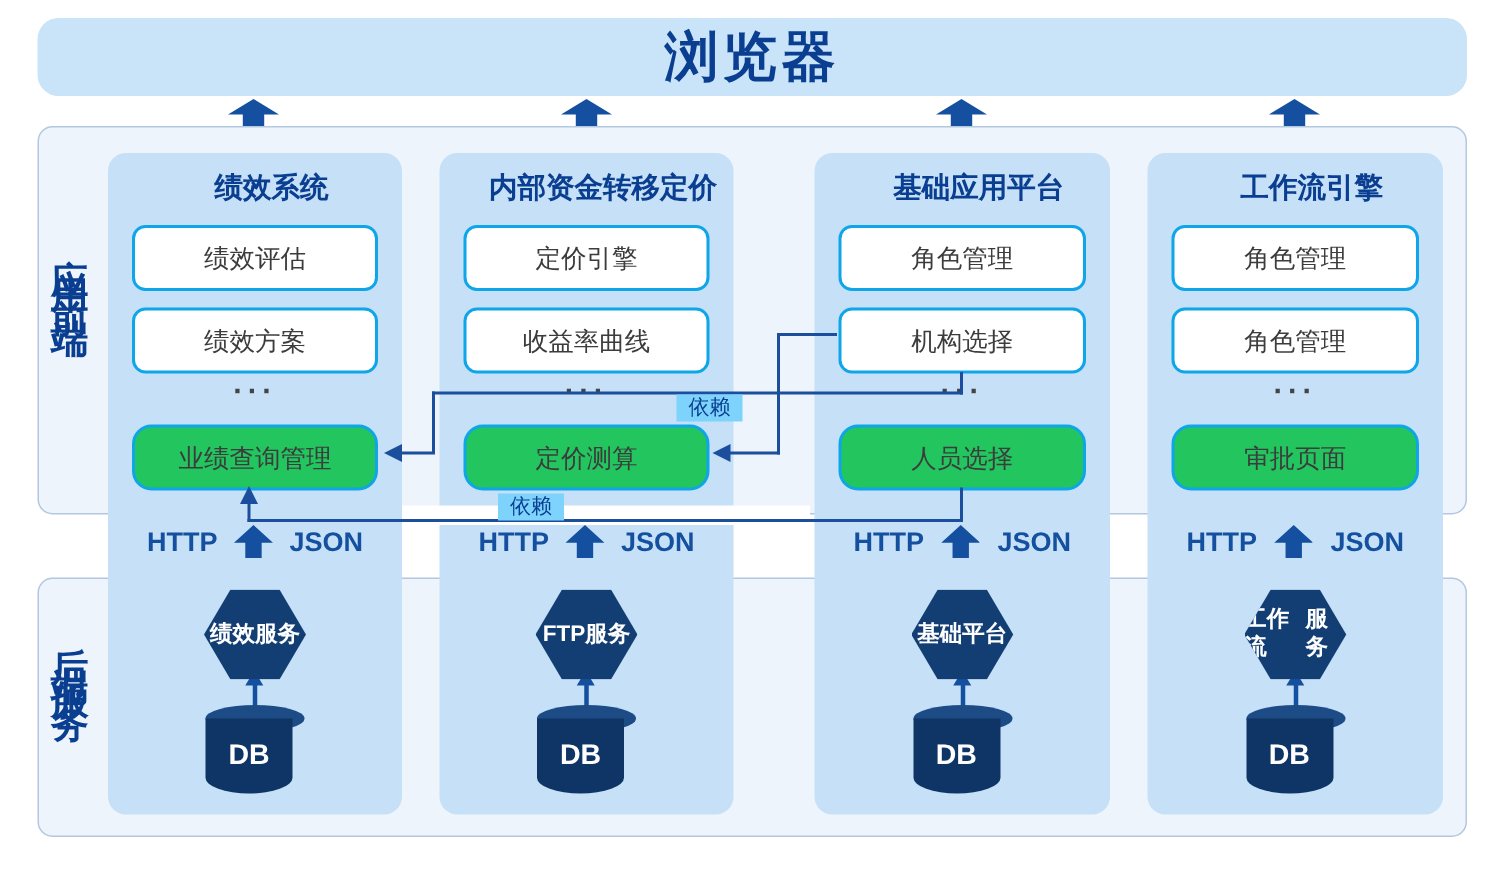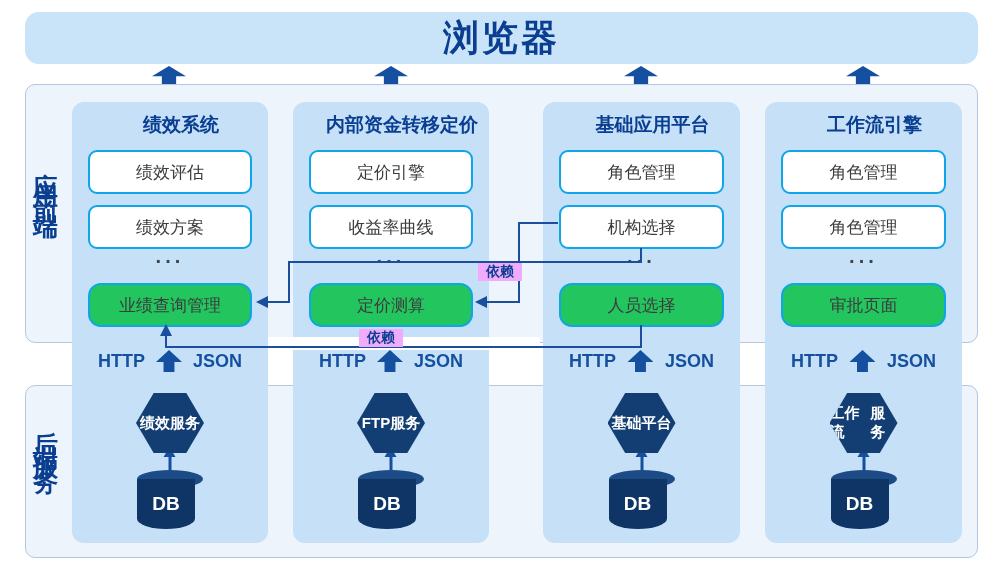--- a/index.html
+++ b/index.html
@@ -96,22 +96,22 @@
     position:absolute;width:0;height:0;z-index:3;
     border-top:6px solid transparent;border-bottom:6px solid transparent;
     border-right:12px solid #1b4f9d;
   }
   .arr-up{
     position:absolute;width:0;height:0;z-index:3;
     border-left:6px solid transparent;border-right:6px solid transparent;
     border-bottom:12px solid #1b4f9d;
   }
   .dep{
-    position:absolute;z-index:4;background:#f0abfc;padding:0 2px;
-    color:#0a3e91;font-size:14px;font-weight:700;text-align:center;margin-left:27px;
+    position:absolute;z-index:4;background:#7dd3fc;padding:0 2px;
+    color:#0a3e91;font-size:14px;font-weight:400;text-align:center;
   }
 </style>
 </head>
 <body>
 
 <div class="stage">
 
   <div class="banner">浏览器</div>
 
   <div class="top-arrow up-glyph" style="left:152px"></div>

